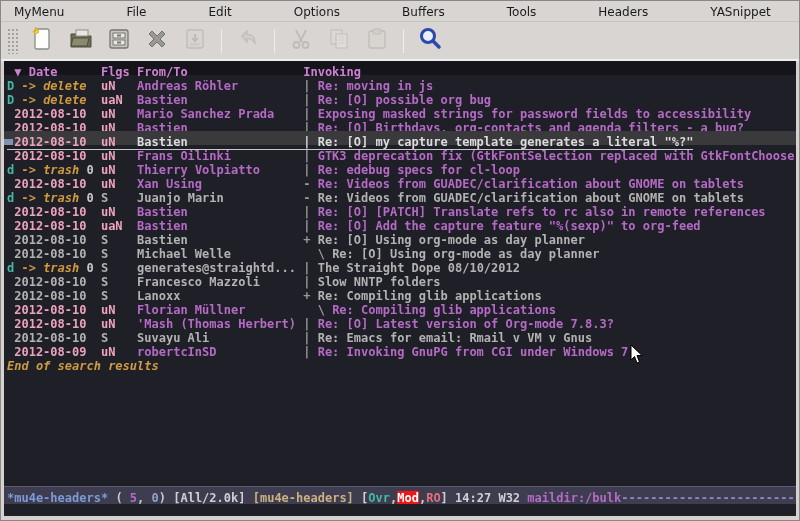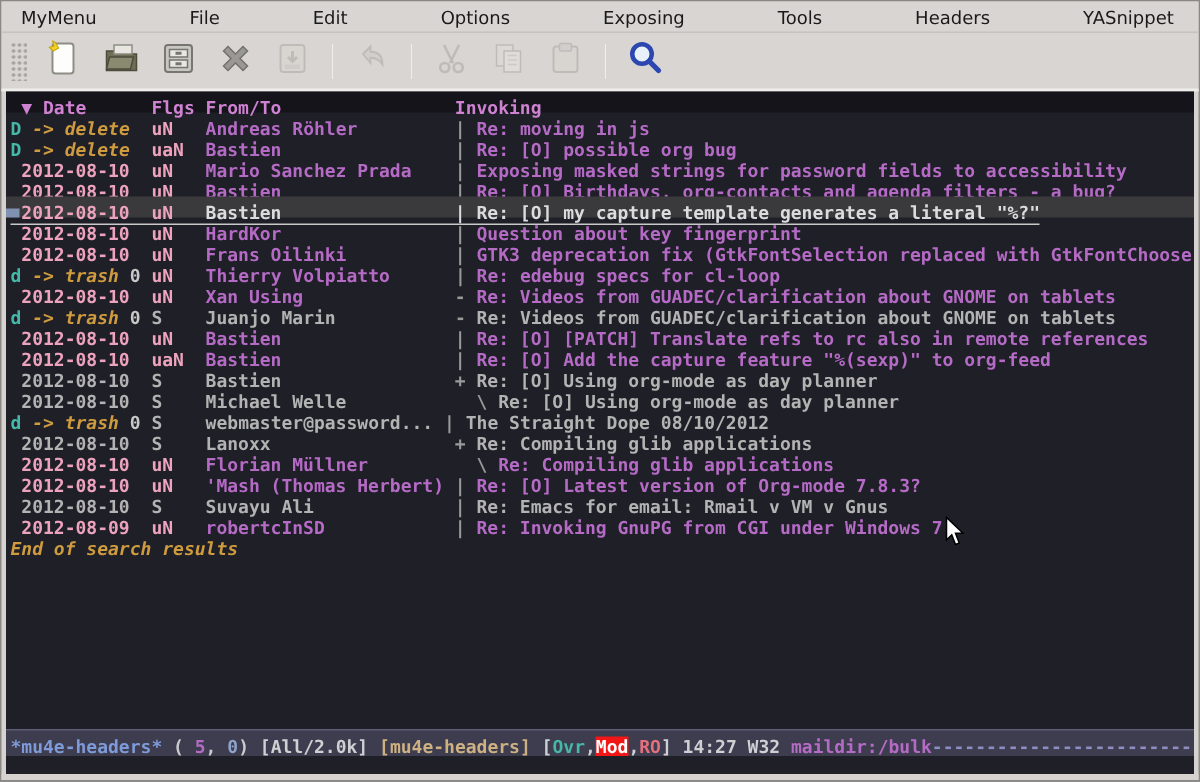--- a/index.html
+++ b/index.html
@@ -85,21 +85,21 @@
 <body>
 
 <div class="frame">
 
 
   <div class="menubar" id="menubar">
       <span class="menu-item">MyMenu</span>
       <span class="menu-item">File</span>
       <span class="menu-item">Edit</span>
       <span class="menu-item">Options</span>
-      <span class="menu-item">Exposing</span>
+      <span class="menu-item">Buffers</span>
       <span class="menu-item">Tools</span>
       <span class="menu-item">Headers</span>
       <span class="menu-item">YASnippet</span>
       <span class="menu-item">Help</span>
     </div>
 
   <div class="toolbar" id="toolbar">
     <div class="grip"></div>
   <div class="tbtn">
         <span><svg width="26" height="26" viewBox="0 0 26 26">
@@ -174,30 +174,30 @@
   <div class="buffer">
     <div class="header-line">
       <pre><span class="c-hdr"> ▼ Date      Flgs From/To                Invoking</span></pre>
     </div>
     <div id="rows">
         <div class="row"><pre><span class="c-mk">D</span><span class="c-ac"> -&gt; delete  </span><span class="c-u">uN   </span><span class="c-p">Andreas Röhler         </span><span class="c-sp">| </span><span class="c-p">Re: moving in js</span></pre></div>
         <div class="row"><pre><span class="c-mk">D</span><span class="c-ac"> -&gt; delete  </span><span class="c-u">uaN  </span><span class="c-p">Bastien                </span><span class="c-sp">| </span><span class="c-p">Re: [O] possible org bug</span></pre></div>
         <div class="row"><pre><span class="c-u"> 2012-08-10  </span><span class="c-u">uN   </span><span class="c-p">Mario Sanchez Prada    </span><span class="c-sp">| </span><span class="c-p">Exposing masked strings for password fields to accessibility</span></pre></div>
         <div class="row"><pre><span class="c-u"> 2012-08-10  </span><span class="c-u">uN   </span><span class="c-p">Bastien                </span><span class="c-sp">| </span><span class="c-p">Re: [O] Birthdays, org-contacts and agenda filters - a bug?</span></pre></div>
         <div class="row cur"><pre><span class="c-u"> 2012-08-10  </span><span class="c-u">uN   </span><span class="c-w">Bastien                </span><span class="c-w">| </span><span class="c-w">Re: [O] my capture template generates a literal "%?"</span></pre><div class="fringe-ind"></div></div>
-        <div class="row"><pre><span class="c-u"> 2012-08-10  </span><span class="c-u">uN   </span><span class="c-p">HardKor                </span><span class="c-sp">| </span><span class="c-p">Question about key fingerprint</span></pre></div>
         <div class="row"><pre><span class="c-u"> 2012-08-10  </span><span class="c-u">uN   </span><span class="c-p">Frans Oilinki          </span><span class="c-sp">| </span><span class="c-p">GTK3 deprecation fix (GtkFontSelection replaced with GtkFontChooser)</span></pre></div>
         <div class="row"><pre><span class="c-mk">d</span><span class="c-ac"> -&gt; trash </span><span class="c-nm">0</span><span class="c-nm"> </span><span class="c-u">uN   </span><span class="c-p">Thierry Volpiatto      </span><span class="c-sp">| </span><span class="c-p">Re: edebug specs for cl-loop</span></pre></div>
         <div class="row"><pre><span class="c-u"> 2012-08-10  </span><span class="c-u">uN   </span><span class="c-p">Xan Using              </span><span class="c-sp">- </span><span class="c-p">Re: Videos from GUADEC/clarification about GNOME on tablets</span></pre></div>
         <div class="row"><pre><span class="c-mk">d</span><span class="c-ac"> -&gt; trash </span><span class="c-nm">0</span><span class="c-nm"> </span><span class="c-g">S    </span><span class="c-g">Juanjo Marin           </span><span class="c-sp">- </span><span class="c-g">Re: Videos from GUADEC/clarification about GNOME on tablets</span></pre></div>
         <div class="row"><pre><span class="c-u"> 2012-08-10  </span><span class="c-u">uN   </span><span class="c-p">Bastien                </span><span class="c-sp">| </span><span class="c-p">Re: [O] [PATCH] Translate refs to rc also in remote references</span></pre></div>
         <div class="row"><pre><span class="c-u"> 2012-08-10  </span><span class="c-u">uaN  </span><span class="c-p">Bastien                </span><span class="c-sp">| </span><span class="c-p">Re: [O] Add the capture feature "%(sexp)" to org-feed</span></pre></div>
         <div class="row"><pre><span class="c-g"> 2012-08-10  </span><span class="c-g">S    </span><span class="c-g">Bastien                </span><span class="c-sp">+ </span><span class="c-g">Re: [O] Using org-mode as day planner</span></pre></div>
         <div class="row"><pre><span class="c-g"> 2012-08-10  </span><span class="c-g">S    </span><span class="c-g">Michael Welle          </span><span class="c-sp">  \ </span><span class="c-g">Re: [O] Using org-mode as day planner</span></pre></div>
-        <div class="row"><pre><span class="c-mk">d</span><span class="c-ac"> -&gt; trash </span><span class="c-nm">0</span><span class="c-nm"> </span><span class="c-g">S    </span><span class="c-g">webmaster@password... </span><span class="c-sp">| </span><span class="c-g">The Straight Dope 08/10/2012</span></pre></div>
+        <div class="row"><pre><span class="c-mk">d</span><span class="c-ac"> -&gt; trash </span><span class="c-nm">0</span><span class="c-nm"> </span><span class="c-g">S    </span><span class="c-g">generates@straightd... </span><span class="c-sp">| </span><span class="c-g">The Straight Dope 08/10/2012</span></pre></div>
+        <div class="row"><pre><span class="c-g"> 2012-08-10  </span><span class="c-g">S    </span><span class="c-g">Francesco Mazzoli      </span><span class="c-sp">| </span><span class="c-g">Slow NNTP folders</span></pre></div>
         <div class="row"><pre><span class="c-g"> 2012-08-10  </span><span class="c-g">S    </span><span class="c-g">Lanoxx                 </span><span class="c-sp">+ </span><span class="c-g">Re: Compiling glib applications</span></pre></div>
         <div class="row"><pre><span class="c-u"> 2012-08-10  </span><span class="c-u">uN   </span><span class="c-p">Florian Müllner        </span><span class="c-sp">  \ </span><span class="c-p">Re: Compiling glib applications</span></pre></div>
         <div class="row"><pre><span class="c-u"> 2012-08-10  </span><span class="c-u">uN   </span><span class="c-p">'Mash (Thomas Herbert) </span><span class="c-sp">| </span><span class="c-p">Re: [O] Latest version of Org-mode 7.8.3?</span></pre></div>
         <div class="row"><pre><span class="c-g"> 2012-08-10  </span><span class="c-g">S    </span><span class="c-g">Suvayu Ali             </span><span class="c-sp">| </span><span class="c-g">Re: Emacs for email: Rmail v VM v Gnus</span></pre></div>
         <div class="row"><pre><span class="c-u"> 2012-08-09  </span><span class="c-u">uN   </span><span class="c-p">robertcInSD            </span><span class="c-sp">| </span><span class="c-p">Re: Invoking GnuPG from CGI under Windows 7</span></pre></div>
       </div>
     <div class="row">
       <pre><span class="c-end">End of search results</span></pre>
     </div>
   </div>

